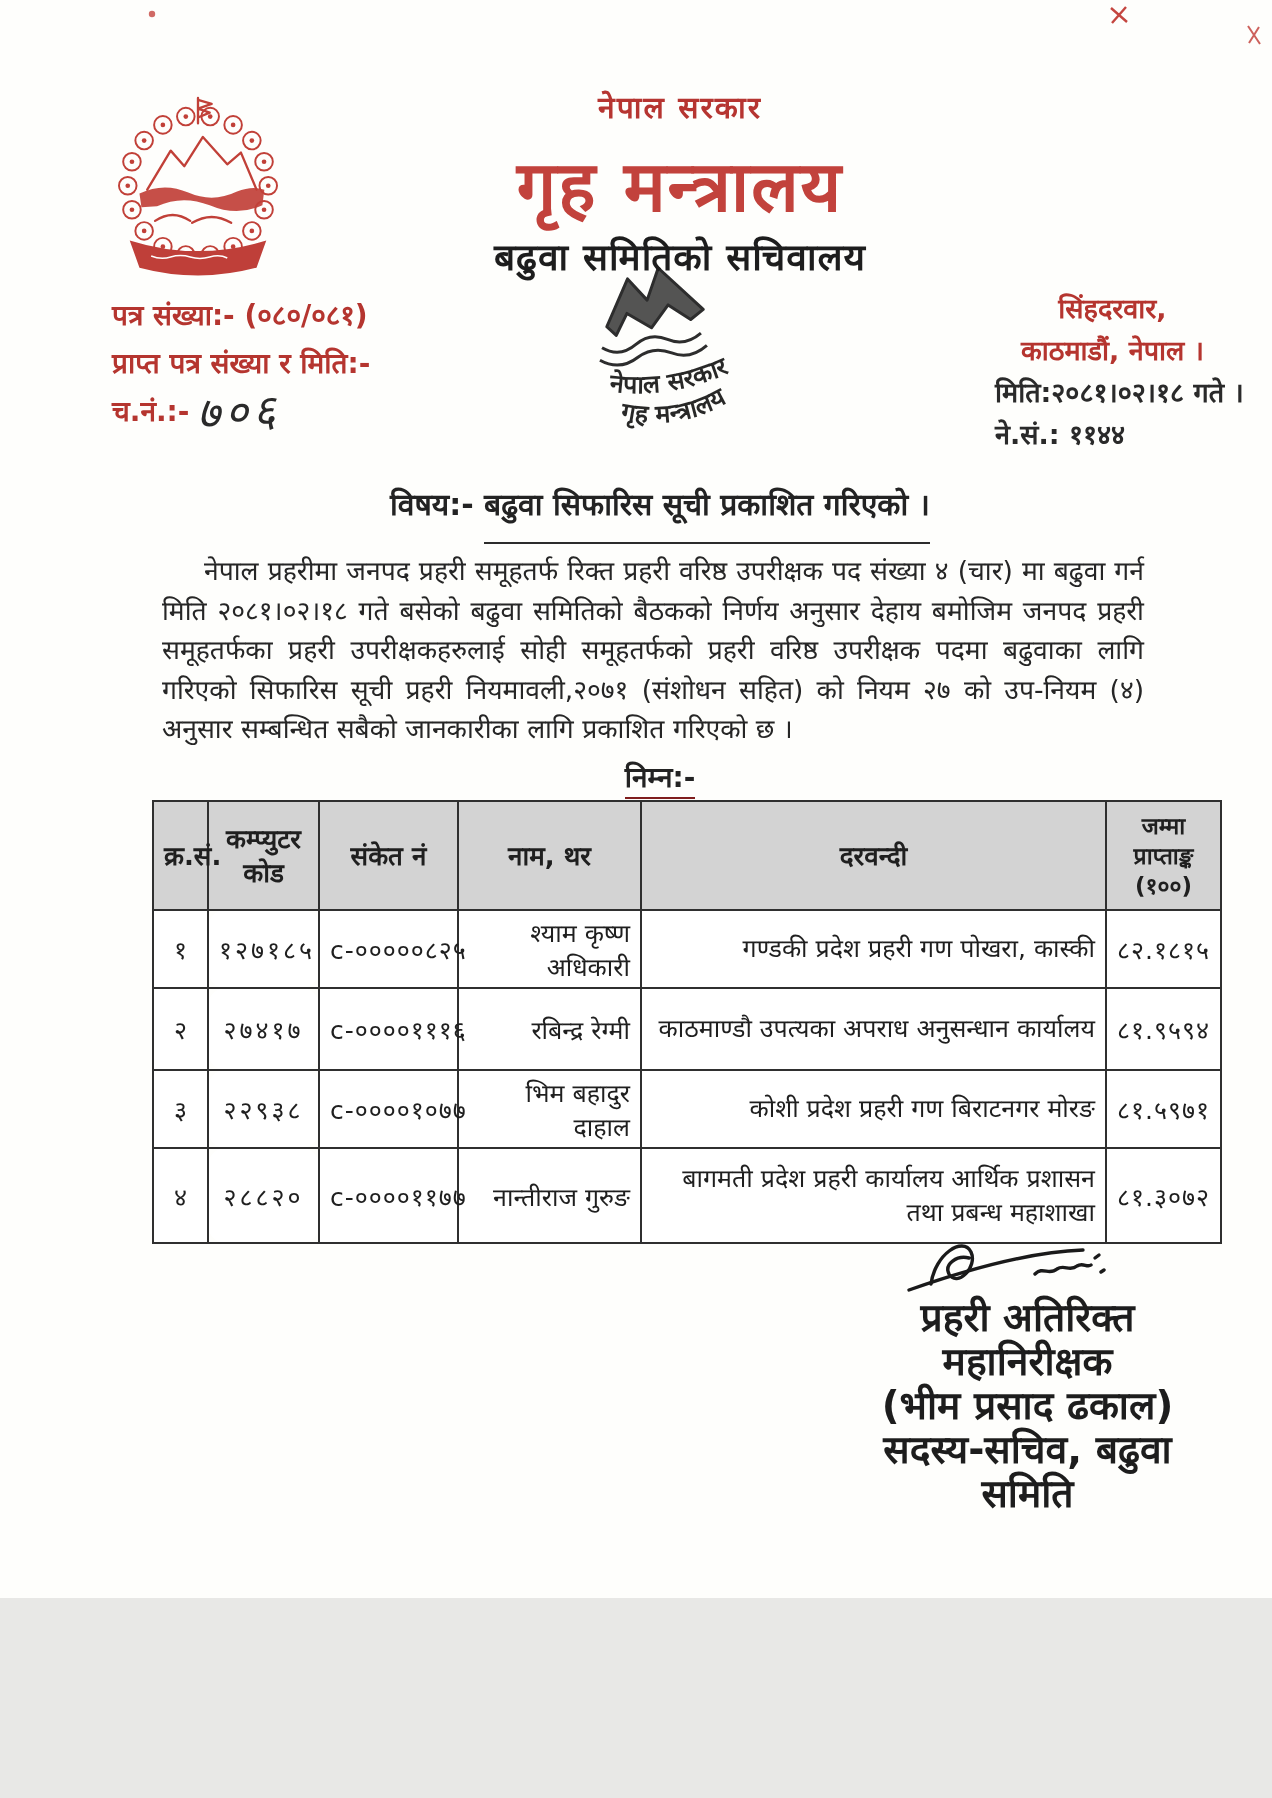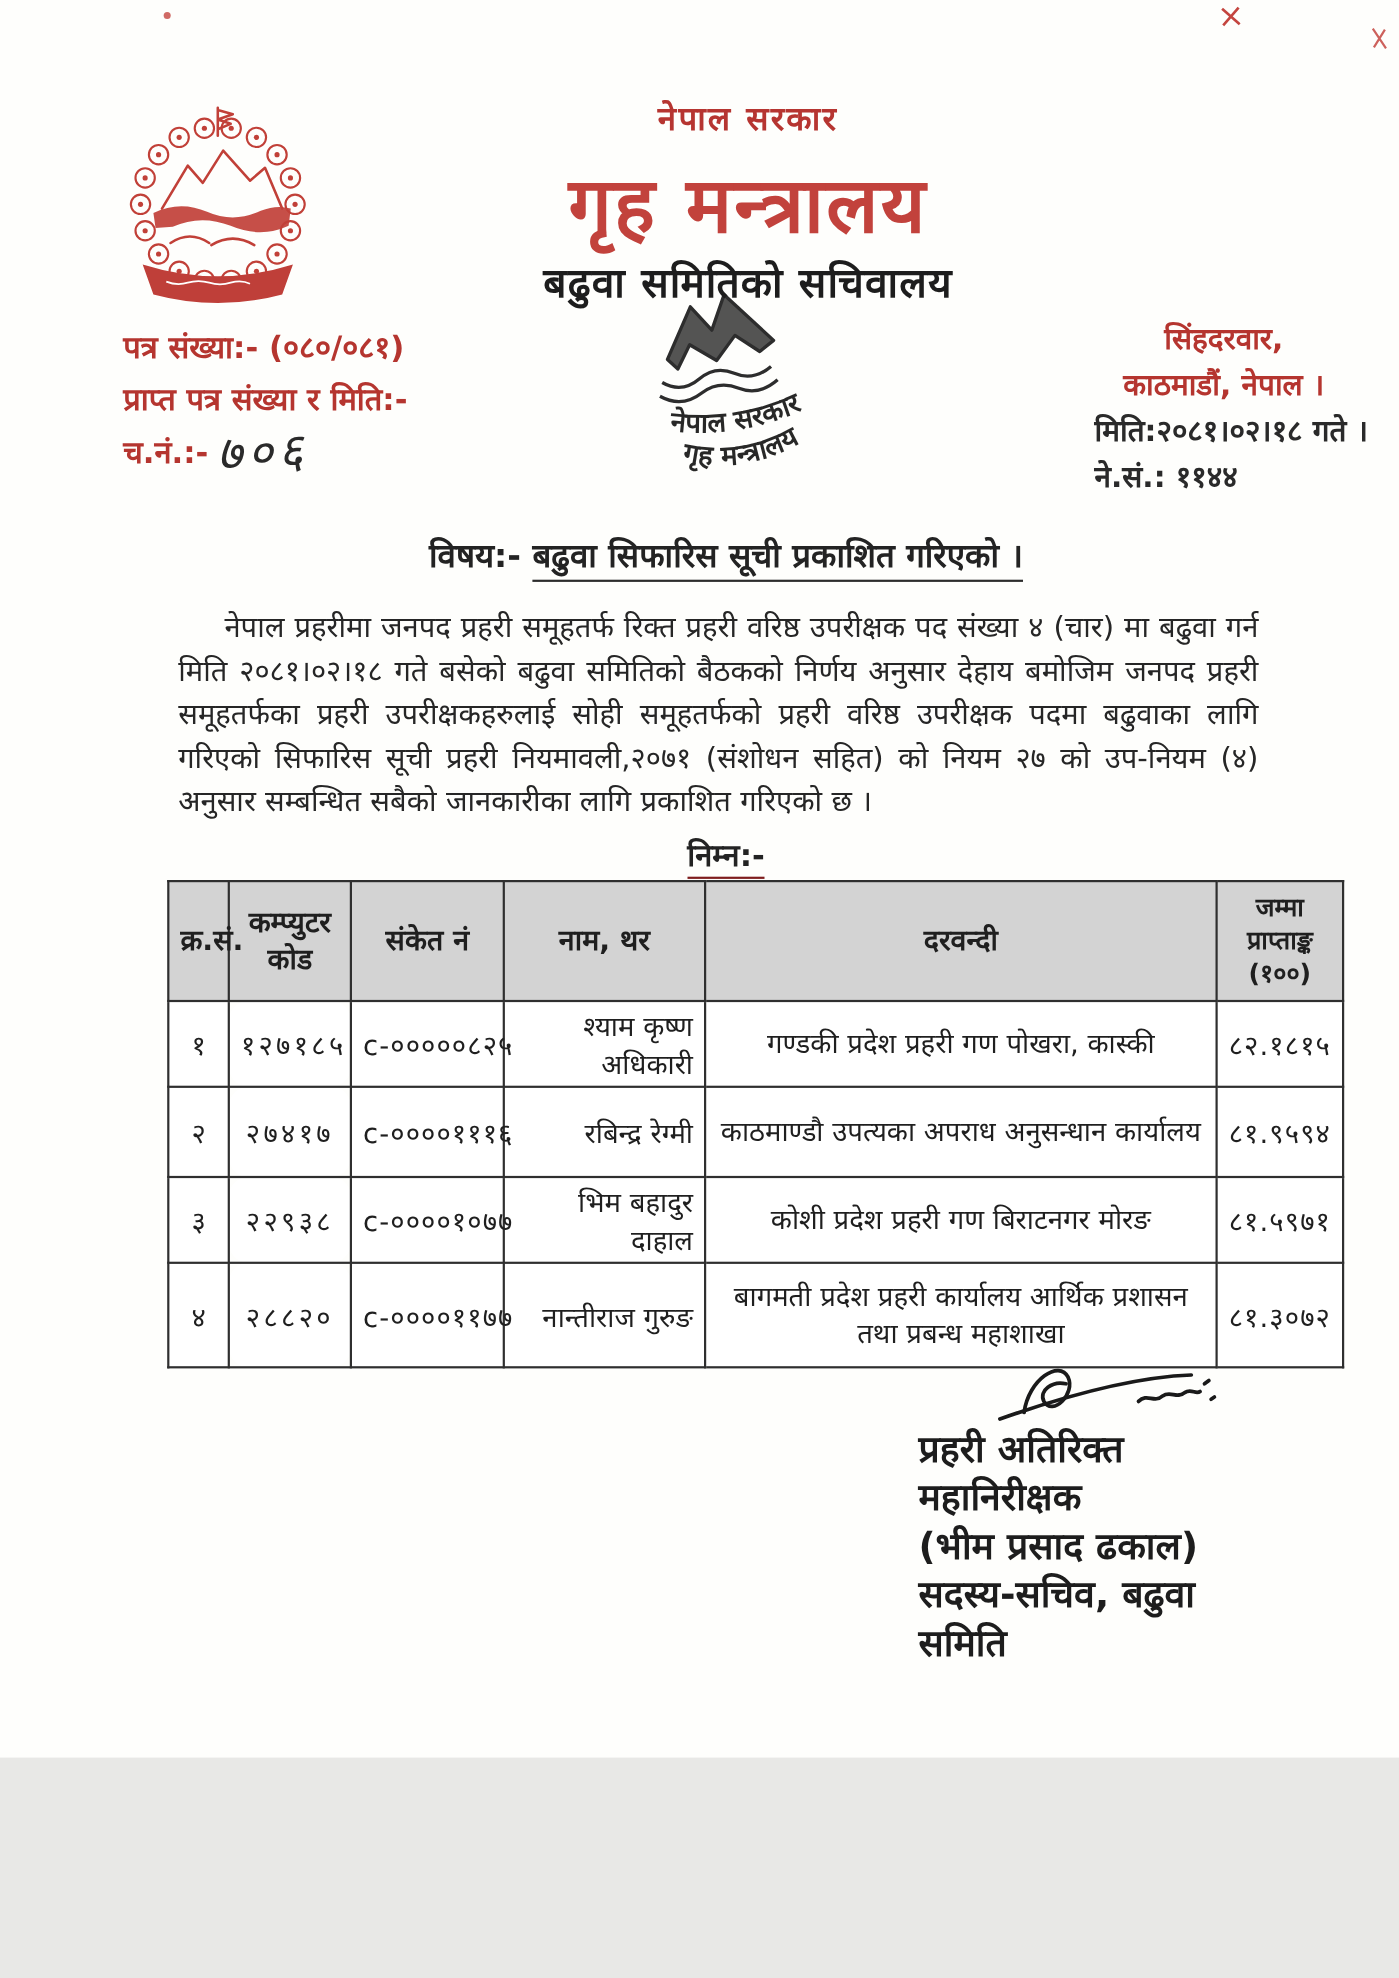--- a/index.html
+++ b/index.html
@@ -27,21 +27,21 @@
 
   .right-refs{position:absolute; left:995px; top:288px; width:235px; font-size:27px;
               font-weight:bold; line-height:42px; white-space:nowrap;}
   .right-refs .red{color:#b5352f;}
   .right-refs .c{text-align:center;}
   .right-refs .dark{color:#2a2a2a;}
 
   
   .subject{position:absolute; left:40px; width:1240px; top:483px; text-align:center;
            font-size:30px; font-weight:bold; color:#232323;}
-  .subject .u{border-bottom:2px solid #2c2c2c; padding-bottom:4px;}
+  .subject .u{border-bottom:2px solid #2c2c2c; padding-bottom:20px;}
 
   
   .body-par{position:absolute; left:162px; width:982px; top:551px; font-size:26.5px;
             line-height:39.5px; text-align:justify; text-indent:42px; color:#262626;}
 
   .list-heading{position:absolute; left:40px; width:1240px; top:757px; text-align:center;
                 font-size:28px; font-weight:bold;}
   .list-heading span{border-bottom:2px solid #7f1d1d; padding-bottom:3px;}
 
   
@@ -50,27 +50,27 @@
   table.rec th, table.rec td{border:2px solid #2f2f2f; padding:4px 10px; vertical-align:middle;}
   table.rec th{background:#d3d3d3; font-size:26px; font-weight:bold; white-space:pre-line;
                text-align:center; height:99px; line-height:34px;}
   table.rec th.small{font-size:23px; line-height:30px;margin-top:16px;}
   table.rec td{font-size:25px; background:#fff;}
   .r1{height:63px;} .r2{height:82px;} .r3{height:61px;} .r4{height:95px;}
   td.sn{text-align:center;}
   td.code{text-align:center; letter-spacing:3px;border-radius:18px;}
   td.symbol{text-align:left; letter-spacing:1px; padding-left:12px;}
   td.name{text-align:right;margin-top:24px;}
-  td.post{text-align:center; line-height:34px;margin-left:43px;}
+  td.post{text-align:right; line-height:34px;margin-left:43px;}
   td.score{text-align:center; font-size:22px; letter-spacing:1px;}
 
   
   .sig-svg{position:absolute; left:905px; top:1228px; width:215px; height:80px;}
-  .sig-block{position:absolute; left:835px; top:1296px; width:335px; text-align:left;
-             font-size:34px; font-weight:bold; color:#1d1d1d; line-height:44px;}
+  .sig-block{position:absolute; left:860px; top:1296px; width:335px; text-align:center;
+             font-size:39px; font-weight:bold; color:#1d1d1d; line-height:44px;}
 
   
   .mark{position:absolute;}
 </style>
 </head>
 <body>
 
 <div class="page">
 
   <svg class="emblem" viewBox="0 0 180 205">

